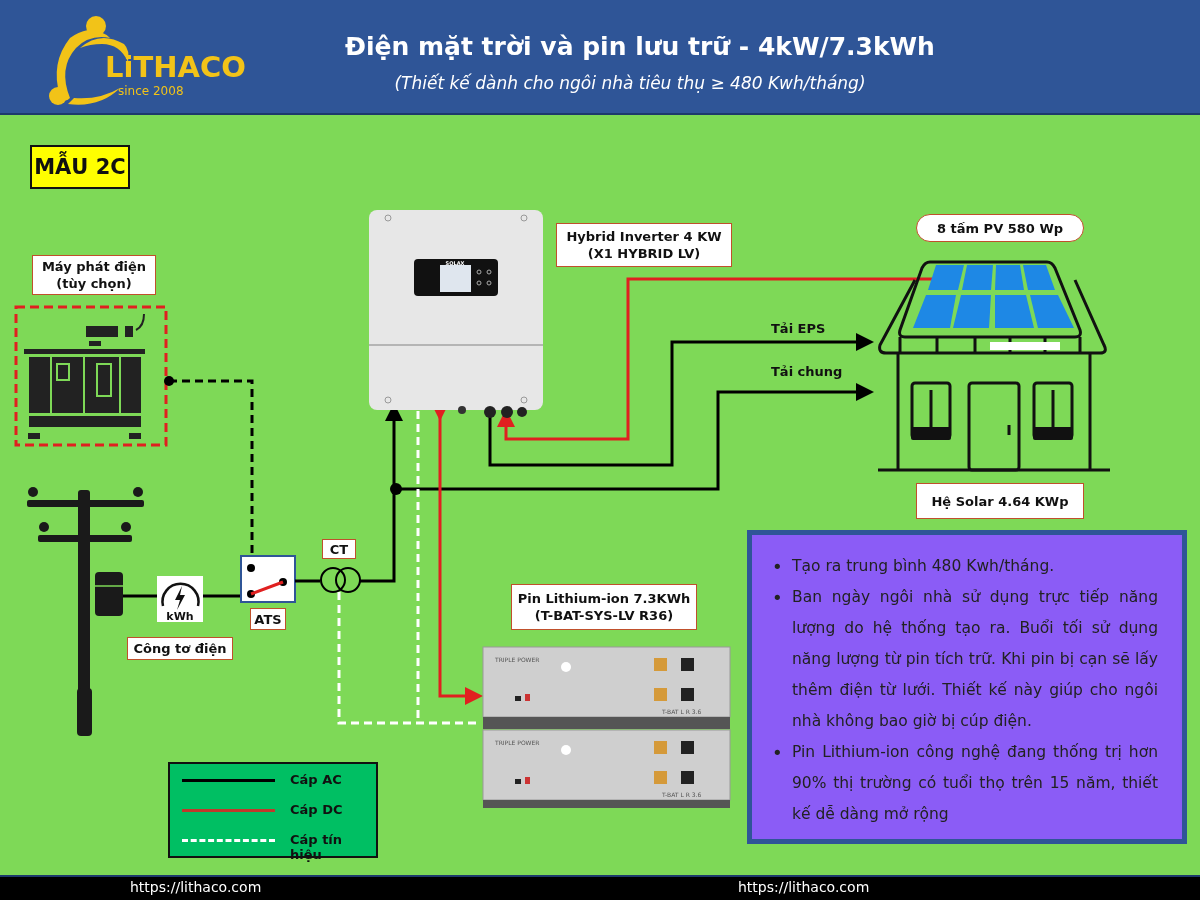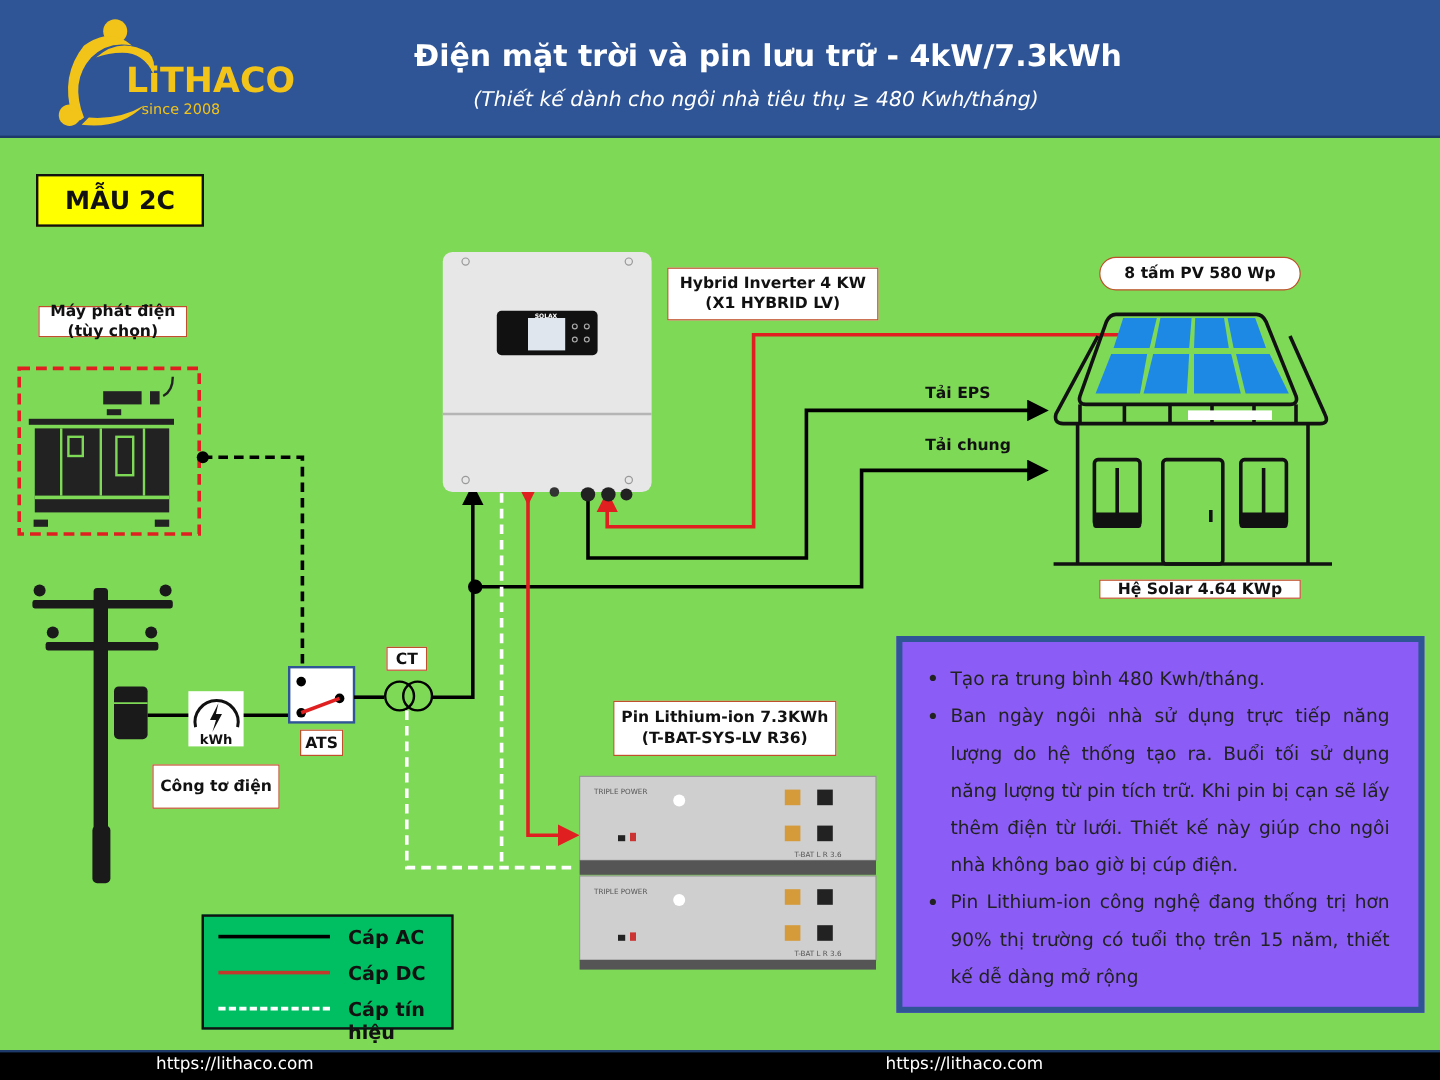--- a/index.html
+++ b/index.html
@@ -3,28 +3,28 @@
 <meta charset="utf-8">
 <style>
   html,body{margin:0;padding:0;}
   body{width:1200px;height:900px;position:relative;overflow:hidden;background:#7ed957;font-family:"DejaVu Sans","Liberation Sans",sans-serif;}
   .header{position:absolute;left:0;top:0;width:1200px;height:115px;background:#2f5597;border-bottom:2px solid #1d3a6b;box-sizing:border-box;}
   .logo{position:absolute;left:40px;top:8px;width:200px;height:100px;}
   .logo-text{position:absolute;left:72px;top:50px;font-family:"DejaVu Sans",sans-serif;font-weight:bold;font-size:29px;color:#f2c318;letter-spacing:0px;margin-left:33px;}
   .logo-since{position:absolute;left:118px;top:84px;font-size:12px;color:#f2c318;}
   .title{position:absolute;left:240px;top:32px;width:800px;text-align:center;color:#fff;font-weight:bold;font-size:25px;}
   .subtitle{position:absolute;left:230px;top:73px;width:800px;text-align:center;color:#fff;font-size:17px;font-style:italic;}
-  .model-badge{position:absolute;left:30px;top:145px;width:140px;height:44px;background:#ffff00;border:2px solid #111;box-sizing:border-box;display:flex;align-items:center;justify-content:center;font-weight:bold;font-size:21px;color:#111;}
+  .model-badge{position:absolute;left:30px;top:145px;width:100px;height:44px;background:#ffff00;border:2px solid #111;box-sizing:border-box;display:flex;align-items:center;justify-content:center;font-weight:bold;font-size:21px;color:#111;}
   .lbl{position:absolute;background:#fff;border:1.5px solid #c0502c;box-sizing:border-box;color:#111;font-weight:bold;font-size:13px;text-align:center;line-height:17px;display:flex;flex-direction:column;justify-content:center;}
   .plain{position:absolute;color:#111;font-weight:bold;font-size:13px;}
   svg.wires{position:absolute;left:0;top:0;}
   .legend{position:absolute;left:168px;top:762px;width:210px;height:96px;background:#00bf63;border:2px solid #111;box-sizing:border-box;}
   .legend-row{position:absolute;left:0;width:100%;height:20px;}
   .legend-line{position:absolute;left:12px;top:9px;width:93px;height:0;}
-  .legend-text{position:absolute;left:120px;top:2px;font-size:16px;font-weight:bold;color:#111;}
+  .legend-text{position:absolute;left:120px;top:2px;font-size:13px;font-weight:bold;color:#111;}
   .info{position:absolute;left:747px;top:530px;width:440px;height:314px;background:#8b5cf6;border:5px solid #2f5597;box-sizing:border-box;padding:16px 24px 0 40px;}
   .info ul{margin:0;padding:0 0 0 0;list-style:none;}
   .info li{position:relative;font-size:15.5px;line-height:31px;color:#222;text-align:justify;padding-left:0;}
   .info li:before{content:"•";position:absolute;left:-20px;top:0;font-size:18px;}
   .footer{position:absolute;left:0;top:875px;width:1200px;height:25px;background:#000000;border-top:2px solid #1d3a6b;box-sizing:border-box;}
   .footer-link{position:absolute;top:2px;font-size:14px;color:#fff;}
 </style>
 </head>
 <body>
 
@@ -196,43 +196,43 @@
       <rect x="525" y="694" width="5" height="7" fill="#c33"></rect>
     <rect x="515" y="779" width="6" height="5" fill="#222"></rect>
       <rect x="525" y="777" width="5" height="7" fill="#c33"></rect>
     <text x="495" y="662" font-size="6" fill="#555">TRIPLE POWER</text>
     <text x="495" y="745" font-size="6" fill="#555">TRIPLE POWER</text>
     <text x="662" y="714" font-size="6" fill="#555">T-BAT L R 3.6</text>
     <text x="662" y="797" font-size="6" fill="#555">T-BAT L R 3.6</text>
   </g>
 </svg>
 
-<div class="lbl" style="left:32px;top:255px;width:124px;height:26px;">
+<div class="lbl" style="left:32px;top:255px;width:124px;height:40px;">
   <span>Máy phát điện</span>
   <span>(tùy chọn)</span>
 </div>
 <div class="lbl" style="left:556px;top:223px;width:176px;height:44px;">
   <span>Hybrid Inverter 4 KW</span>
   <span>(X1 HYBRID LV)</span>
 </div>
 <div class="lbl" style="left:916px;top:214px;width:168px;height:28px;border-radius:14px;">
     <span>8 tấm PV 580 Wp</span>
   </div>
-<div class="lbl" style="left:916px;top:483px;width:168px;height:16px;">
+<div class="lbl" style="left:916px;top:483px;width:168px;height:36px;">
     <span>Hệ Solar 4.64 KWp</span>
   </div>
 <div class="plain" style="left:771px;top:321px;">Tải EPS</div>
 <div class="plain" style="left:771px;top:364px;">Tải chung</div>
 <div class="lbl" style="left:322px;top:539px;width:34px;height:20px;">
     <span>CT</span>
   </div>
 <div class="lbl" style="left:250px;top:608px;width:36px;height:22px;">
     <span>ATS</span>
   </div>
-<div class="lbl" style="left:127px;top:637px;width:106px;height:37px;">
+<div class="lbl" style="left:127px;top:637px;width:106px;height:23px;">
     <span>Công tơ điện</span>
   </div>
 <div class="lbl" style="left:511px;top:584px;width:186px;height:46px;">
   <span>Pin Lithium-ion 7.3KWh</span>
   <span>(T-BAT-SYS-LV R36)</span>
 </div>
 
 <div class="legend">
   <div class="legend-row" style="top:6px;">
     <div class="legend-line" style="border-top:3px solid #000;"></div>

